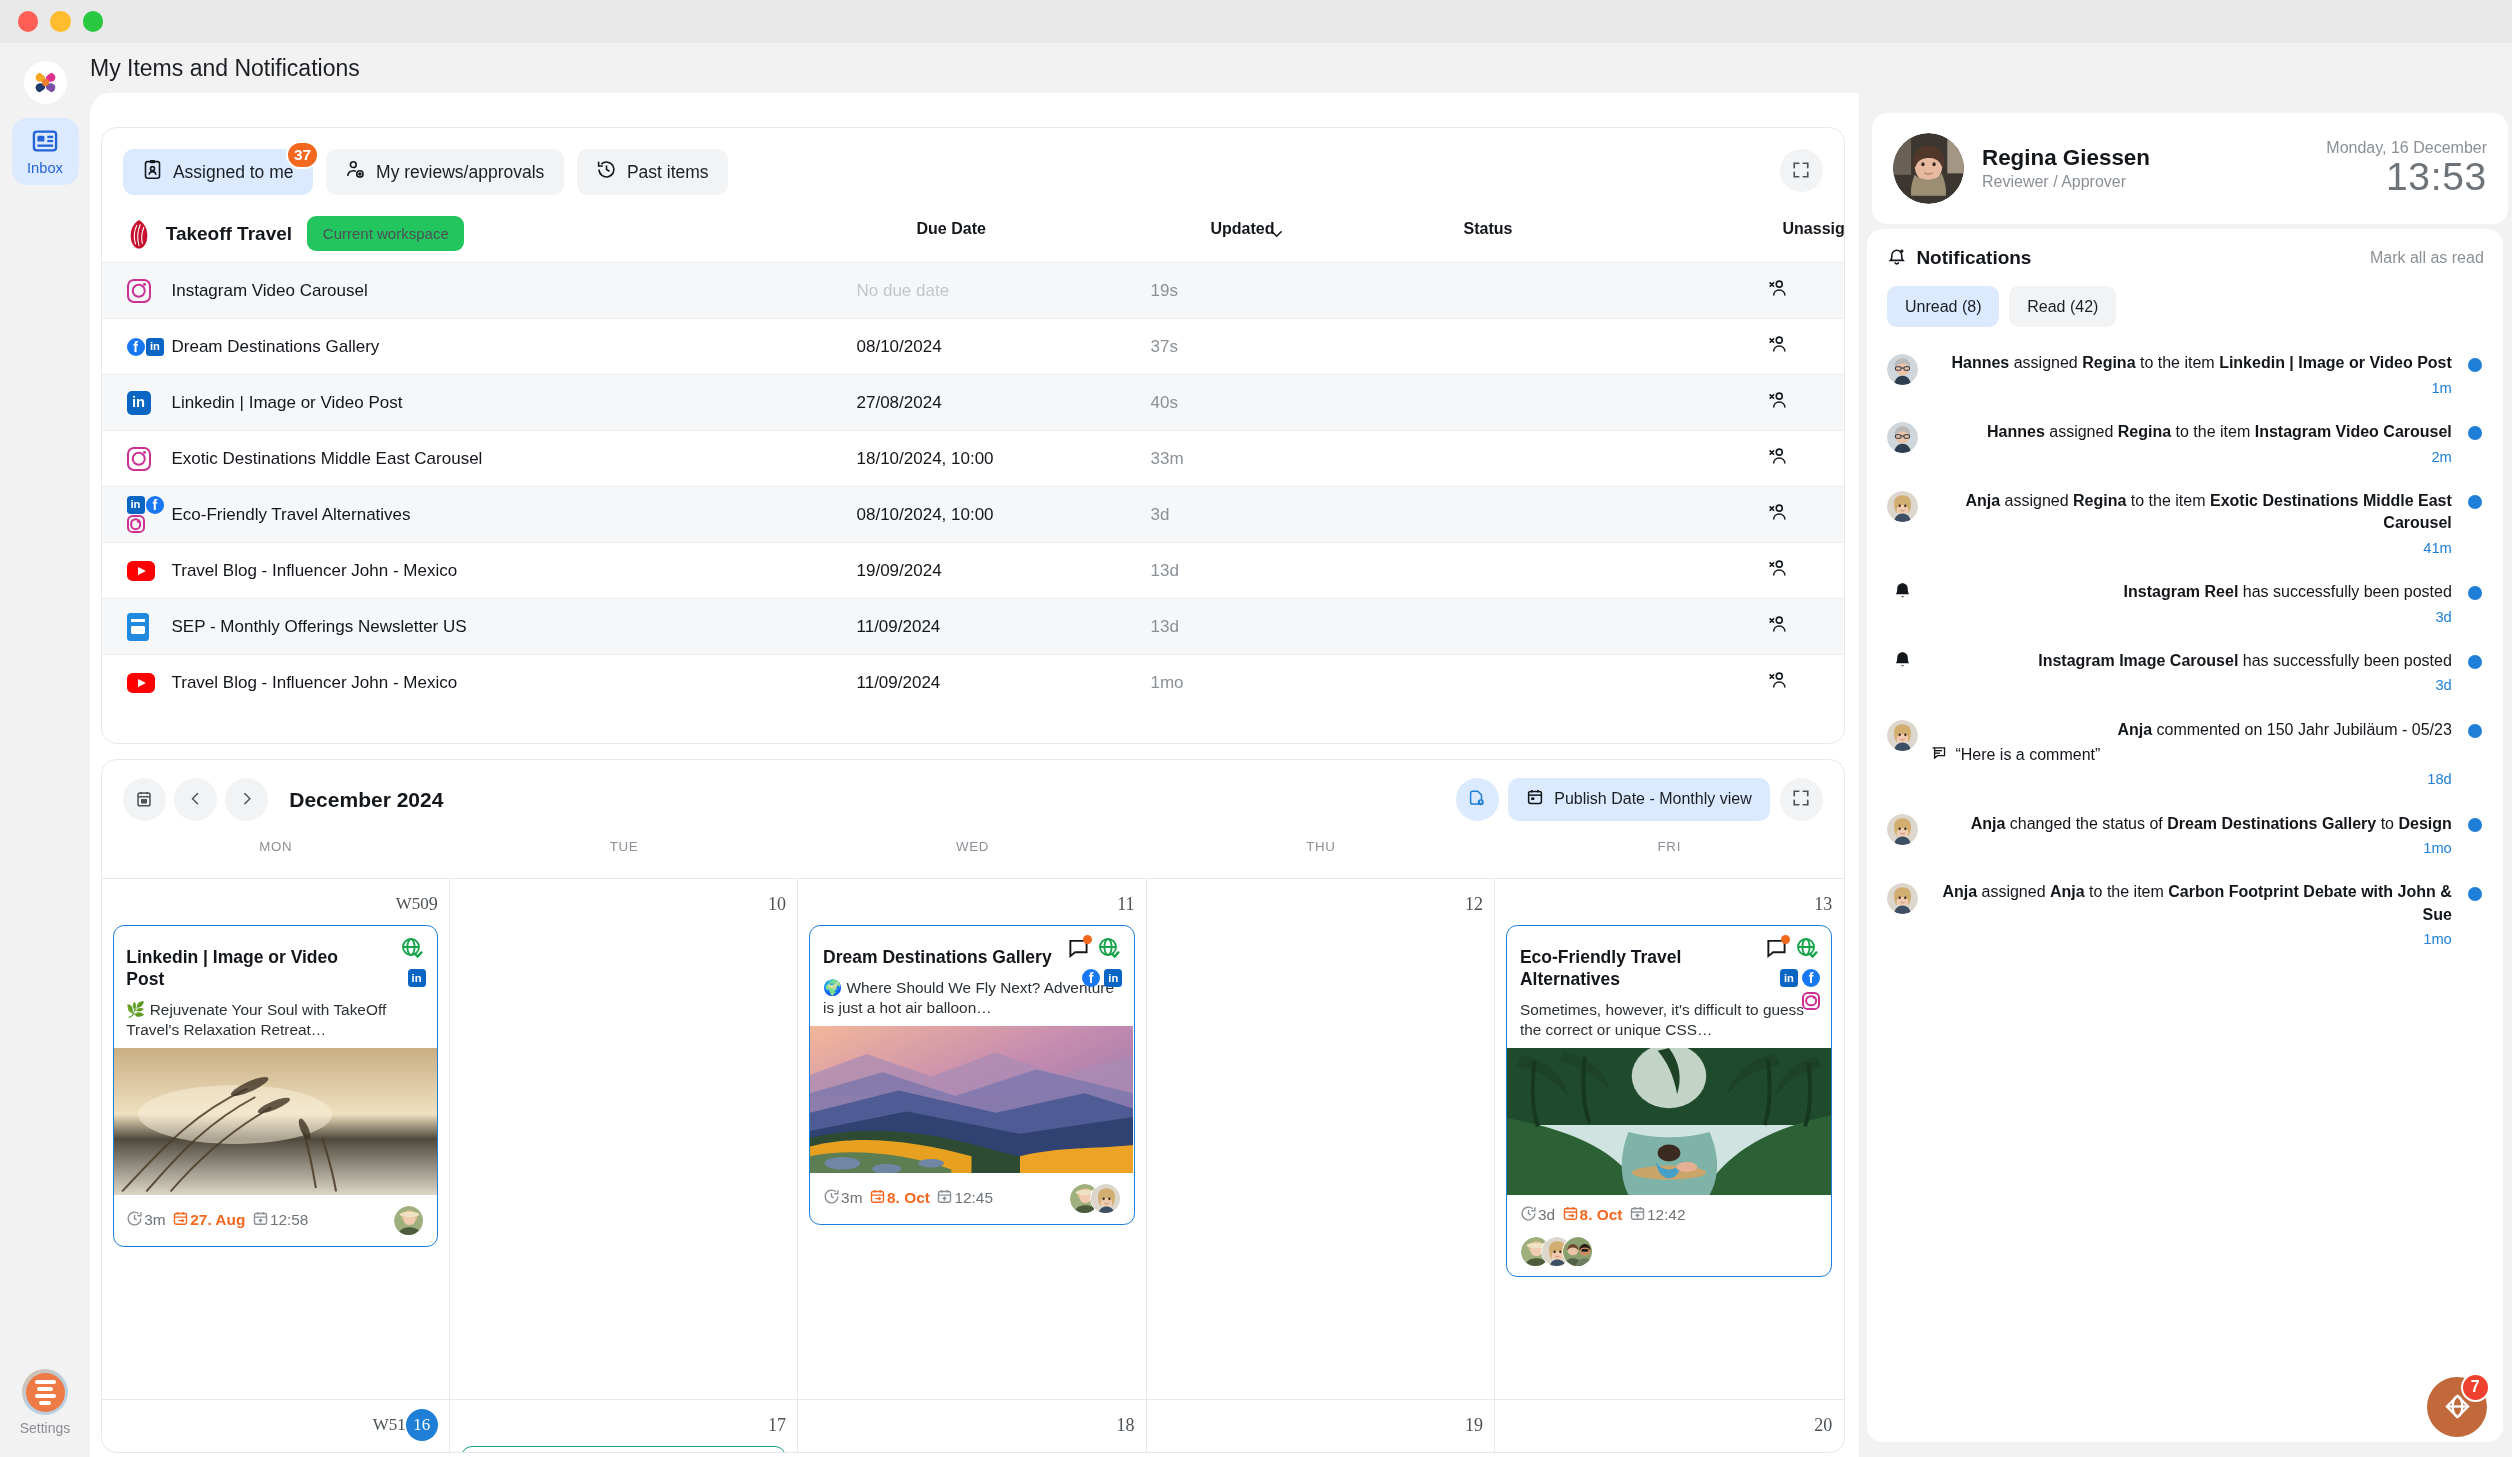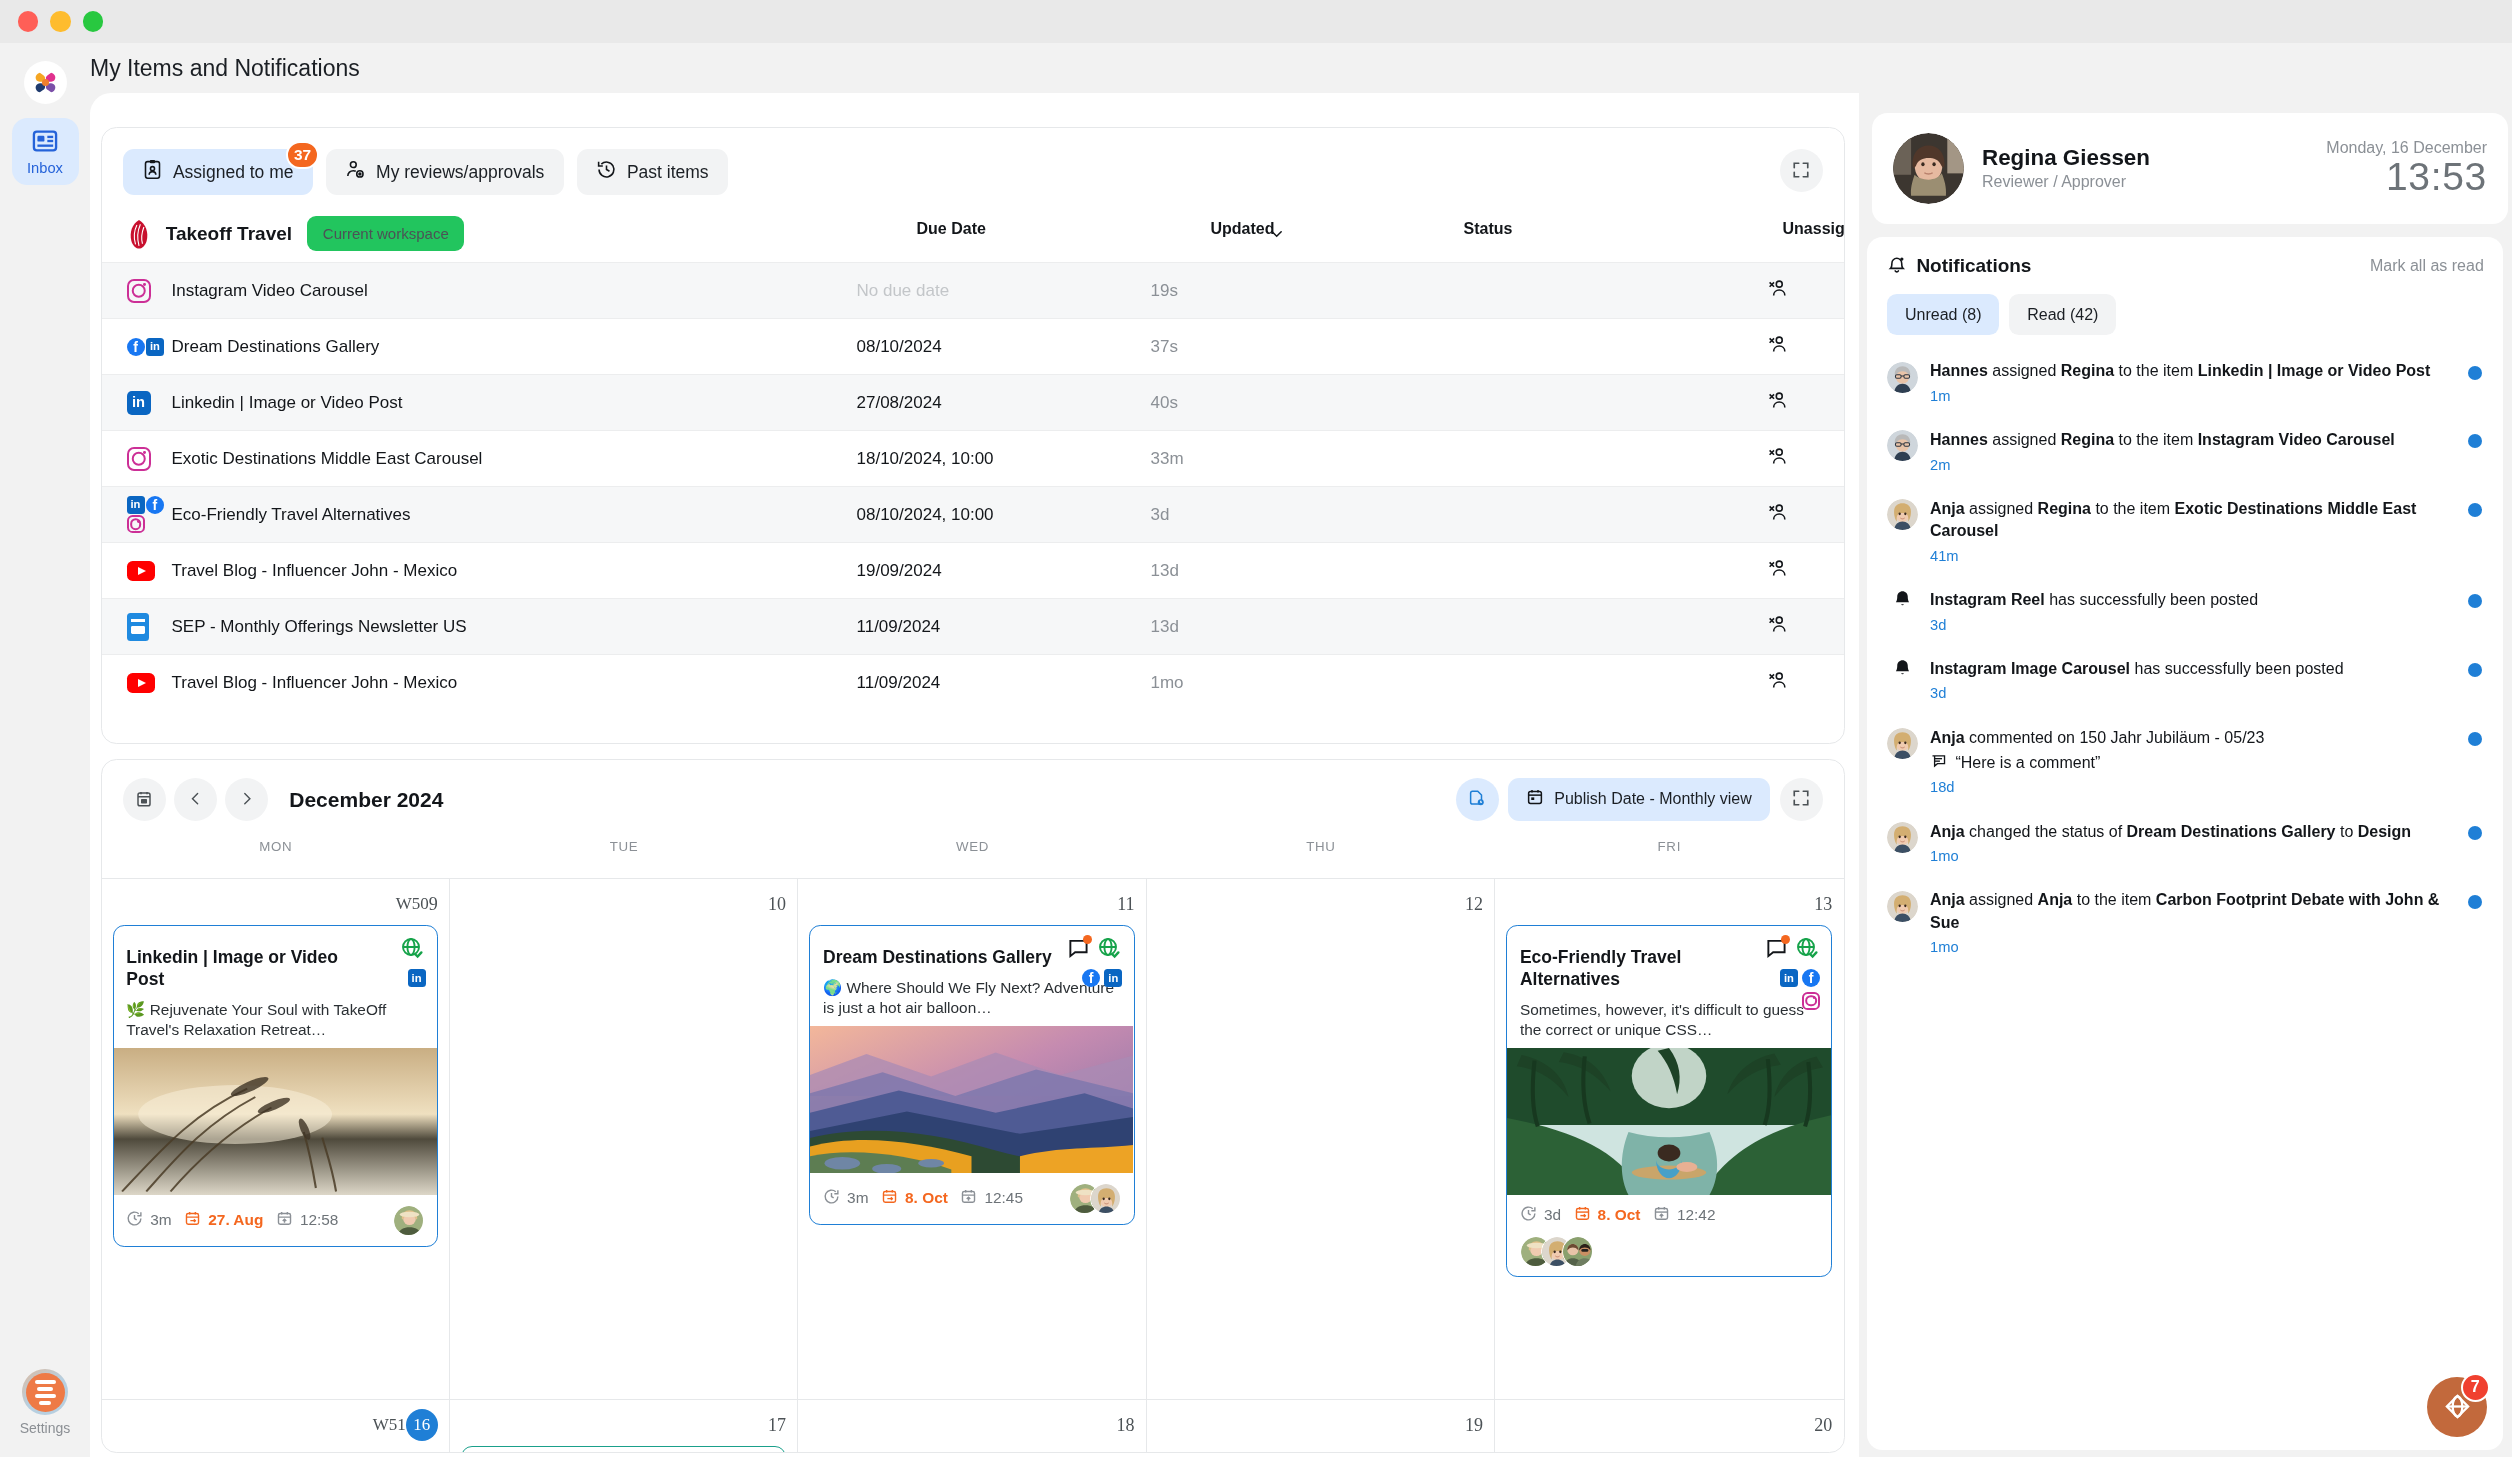--- a/index.html
+++ b/index.html
@@ -169,21 +169,21 @@
   }
   .ev-card.teal { border-color: #1aa08b; }
   .ev-top { padding: 11.2px 12.6px 8.4px 12.6px; position: relative; }
   .ev-pbar { width: 67px; height: 11.2px; border-radius: 5.6px; background: #e4e6e8; position: relative; overflow: hidden; }
   .ev-pbar > i { position: absolute; left: 0; top: 0; height: 11.2px; border-radius: 5.6px; }
   .ev-title { font-size: 17.5px; font-weight: 700; color: #13161a; margin-top: 9.8px; line-height: 1.25; padding-right: 49px; }
   .ev-desc { font-size: 15.4px; color: #2b3034; margin-top: 8.4px; line-height: 1.3; }
   .ev-icons-tr { position: absolute; right: 12.6px; top: 9.8px; display: flex; gap: 7px; align-items: center; }
   .ev-icons-mid { position: absolute; right: 11.2px; top: 43px; display: flex; flex-wrap: wrap; width: 48px; gap: 4.2px; justify-content: flex-end; }
   .ev-img { width: 100%; height: 147px; display: block; }
-  .ev-foot { display: flex; align-items: center; gap: 7px; padding: 9.8px 12.6px; font-size: 15.4px; color: #6d7378; }
+  .ev-foot { display: flex; align-items: center; gap: 1px; padding: 9.8px 12.6px; font-size: 15.4px; color: #6d7378; }
   .ev-foot .orange { color: #f4671f; font-weight: 700; }
   .ev-foot .spacer { flex: 1; }
   .avatars { display: flex; }
   .avatars .av { width: 31px; height: 31px; border-radius: 50%; border: 1.4px solid #fff; margin-left: -9.8px; overflow: hidden; }
   .avatars .av:first-child { margin-left: 0; }
 
   .globe-ok { width: 24px; height: 24px; position: relative; }
   .cmt { width: 24px; height: 21px; position: relative; }
   .cmt-dot { position: absolute; right: -2.1px; top: -2.8px; width: 9px; height: 9px; border-radius: 50%; background: #f4671f; }
 
@@ -195,22 +195,22 @@
   }
   .avatar-lg { width: 71px; height: 71px; border-radius: 50%; overflow: hidden; flex: 0 0 auto; }
   .user-meta { margin-left: 18px; }
   .user-name { font-size: 22.4px; font-weight: 700; color: #13161a; }
   .user-role { font-size: 16px; color: #8b9096; margin-top: 2.8px; }
   .clock { margin-left: auto; text-align: right; }
   .clock-date { font-size: 16px; color: #8b9096; }
   .clock-time { font-size: 39px; font-weight: 400; color: #6d7378; line-height: 1.05; letter-spacing: 0.7px; }
 
   .notif-card {
-    position: absolute; left: 8.4px; top: 144px; width: 636px; height: 1213px;
-    background: #fff; border-radius: 15.4px; overflow: hidden; padding: 18px 19.6px 0 19.6px;
+    position: absolute; left: 8.4px; top: 136px; width: 636px; height: 1213px;
+    background: #fff; border-radius: 15.4px; overflow: hidden; padding: 18px 19.6px 0 19.6px; text-align: right;
   }
   .notif-head { display: flex; align-items: center; }
   .notif-title { font-size: 19px; font-weight: 700; margin-left: 9.8px; }
   .mark-read { margin-left: auto; font-size: 16px; color: #8b9096; cursor: pointer; }
   .notif-tabs { display: flex; gap: 9.8px; margin-top: 17px; }
   .ntab { height: 41px; padding: 0 18px; border-radius: 9.8px; background: #f2f3f4; font-size: 16px;
     display: flex; align-items: center; color: #1b1f24; cursor: pointer; }
   .ntab.active { background: #dbeafe; }
   .notif-list { margin-top: 12.6px; }
   .notif-item { display: flex; gap: 12px; padding: 12.6px 0 12.6px 0; position: relative; cursor: pointer; }

